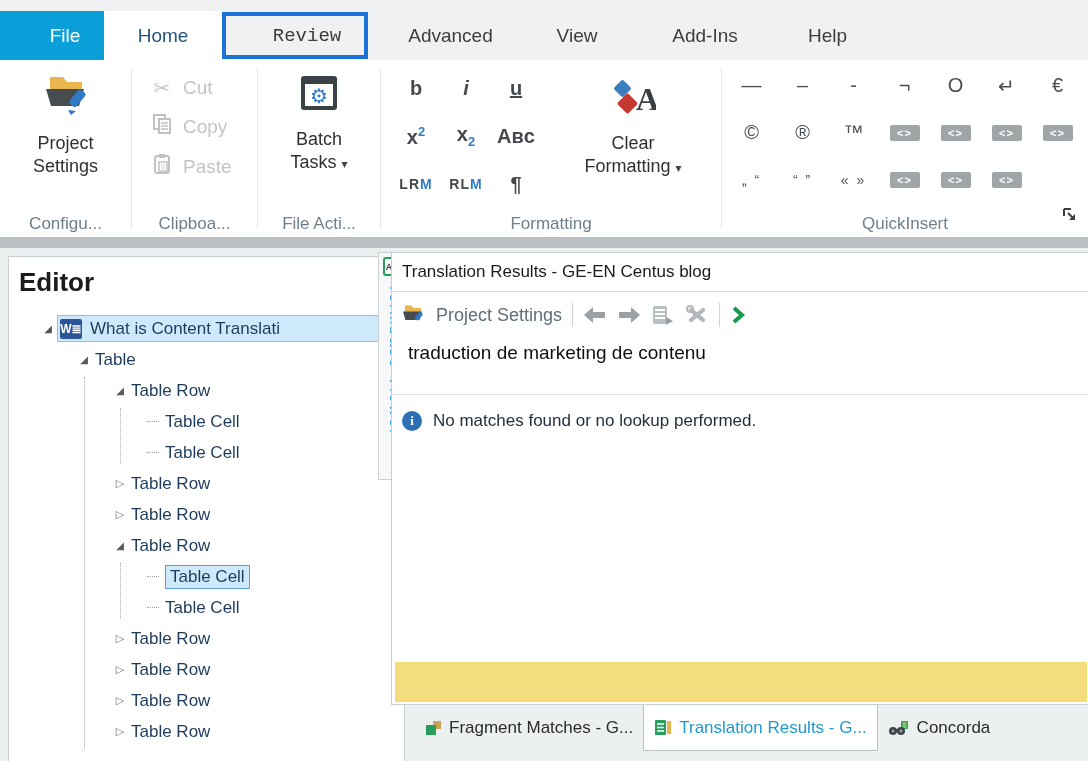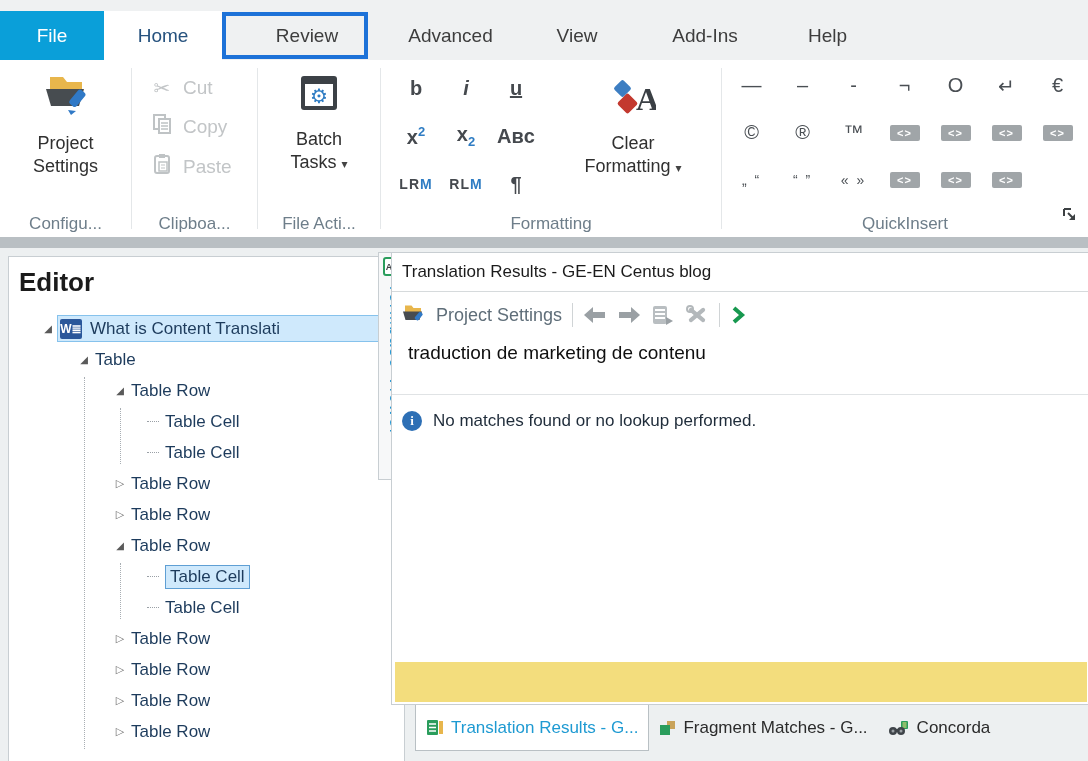--- a/index.html
+++ b/index.html
@@ -2,21 +2,21 @@
 <html><head>
 <meta charset="utf-8">
 <style>
   html,body{margin:0;padding:0;}
   body{width:1088px;height:761px;overflow:hidden;font-family:"Liberation Sans",sans-serif;background:#edf0f1;}
   #app{position:relative;width:1088px;height:761px;}
 
   
   .tabrow{position:absolute;top:0;left:0;right:0;height:60px;background:#eff1f2;}
   .file-tab{position:absolute;left:0;top:11px;width:104px;height:49px;background:#0a9fd9;color:#fff;
-    font-size:19px;display:flex;align-items:center;justify-content:center;cursor:default;}
+    font-size:19px;display:flex;align-items:center;justify-content:center;cursor:default;padding-left:13px;}
   .tab{position:absolute;top:11px;height:49px;display:flex;align-items:center;justify-content:center;
     font-size:19px;color:#3d3d3d;cursor:default;}
   .tab.active{background:#fff;color:#26527e;}
   .annotation{position:absolute;border:4px solid #1d72d8;box-sizing:border-box;z-index:6;pointer-events:none;}
 
   
   .ribbon{position:absolute;top:60px;left:0;right:0;height:177px;background:#fff;}
   .vsep{position:absolute;top:8px;bottom:8px;width:1px;background:#e4e7e9;}
   .rgroup{position:absolute;top:0;height:177px;}
   .grouplabel{position:absolute;bottom:3px;left:0;right:0;text-align:center;color:#6e7e8a;font-size:17px;
@@ -94,21 +94,21 @@
 </style>
 </head>
 <body>
 
 <div id="app">
 
   <div class="tabrow">
     <div class="file-tab">File</div>
     <div id="tabs"></div>
   <div class="tab active" style="left: 104px; width: 118px;">Home</div>
-      <div class="tab" style="left: 222px; width: 170px;">Review</div>
+      <div class="tab" style="left: 222px; width: 170px; font-family: Liberation Mono, monospace;">Review</div>
       <div class="annotation" style="left: 222px; top: 12px; width: 146px; height: 47px;"></div>
       <div class="tab" style="left: 388px; width: 125px;">Advanced</div>
       <div class="tab" style="left: 527px; width: 100px;">View</div>
       <div class="tab" style="left: 650px; width: 110px;">Add-Ins</div>
       <div class="tab" style="left: 775px; width: 105px;">Help</div>
     </div>
 
   <div class="ribbon">
 
     <div class="rgroup" style="left:0;width:131px;">
@@ -413,38 +413,38 @@
     <div class="source-text">traduction de marketing de contenu</div>
     <div class="res-sep"></div>
     <div class="info-row">
       <span class="info-icon">i</span>
       <span class="info-text">No matches found or no lookup performed.</span>
     </div>
     <div class="yellow-bar"></div>
   </div>
 
   <div class="bottom-tabs" id="bottom-tabs">
+      <div class="btab">
+        <span class="bicon">
+          <svg width="17" height="17" viewBox="0 0 17 17">
+            <rect x="8" y="1" width="8" height="8" fill="#c9a35a"></rect>
+            <rect x="1" y="5" width="10" height="10" fill="#2a9d5c"></rect>
+          </svg>
+        </span>
+        <span>Fragment Matches - G...</span>
+      </div>
       <div class="btab active">
         <span class="bicon">
           <svg width="18" height="17" viewBox="0 0 18 17">
             <rect x="1" y="1" width="11" height="15" rx="1" fill="#2a9d5c"></rect>
             <path d="M3 5 h7 M3 8.5 h7 M3 12 h7" stroke="#fff" stroke-width="1.6"></path>
             <rect x="13" y="2" width="4" height="13" fill="#e8b64c"></rect>
           </svg>
         </span>
         <span>Translation Results - G...</span>
-      </div>
-      <div class="btab">
-        <span class="bicon">
-          <svg width="17" height="17" viewBox="0 0 17 17">
-            <rect x="8" y="1" width="8" height="8" fill="#c9a35a"></rect>
-            <rect x="1" y="5" width="10" height="10" fill="#2a9d5c"></rect>
-          </svg>
-        </span>
-        <span>Fragment Matches - G...</span>
       </div>
       <div class="btab">
         <span class="bicon">
           <svg width="22" height="17" viewBox="0 0 22 17">
             <rect x="13" y="1" width="7" height="8" rx="1" fill="#2a9d5c"></rect>
             <path d="M14.5 3 h4 M14.5 5 h4 M14.5 7 h4" stroke="#f3dd7d" stroke-width="1"></path>
             <circle cx="5" cy="11" r="4" fill="#3f4449"></circle>
             <circle cx="13" cy="11" r="4" fill="#3f4449"></circle>
             <rect x="7" y="9" width="4" height="3" fill="#3f4449"></rect>
             <circle cx="5" cy="11" r="1.5" fill="#9aa0a4"></circle>

